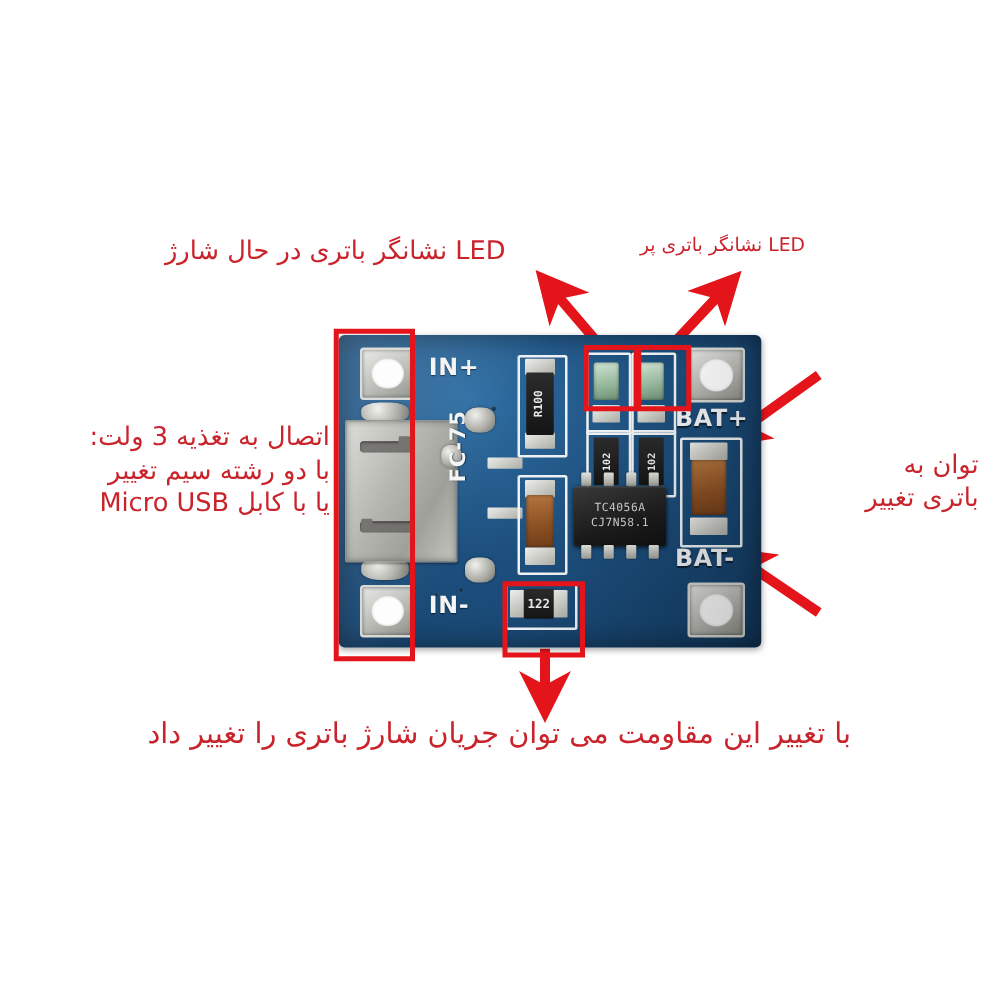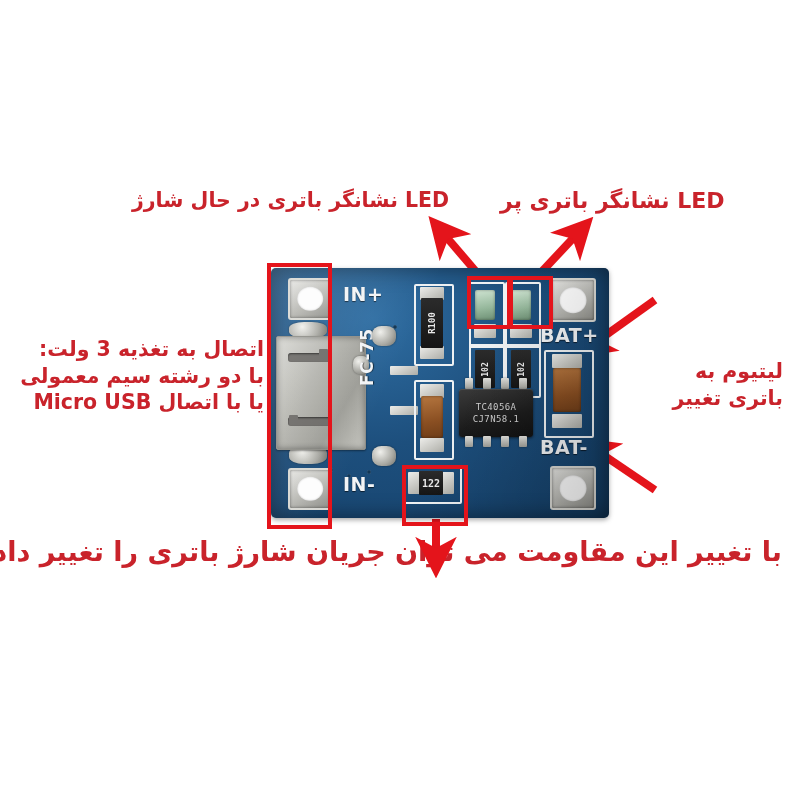--- a/index.html
+++ b/index.html
@@ -14,54 +14,54 @@
     height: 800px;
     background: #ffffff;
     overflow: hidden;
     font-family: "DejaVu Sans", "Liberation Sans", sans-serif;
   }
 
   
   .anno {
     position: absolute;
     color: #c9232b;
-    font-weight: bold;
+    font-weight: normal;
     white-space: nowrap;
     direction: rtl;
     unicode-bidi: isolate;
     line-height: 1.30;
   }
 
   #label-charging-led {
     left: 132px; top: 187px;
     font-size: 20.5px;
   }
   #label-full-led {
-    left: 500px; top: 187px;
-    font-size: 22px;
+    left: 512px; top: 187px;
+    font-size: 15px;
   }
   #label-power-input {
     left: 12px; top: 336px;
     font-size: 20.5px;
     text-align: right;
     white-space: normal;
     width: 252px;
   }
   #label-battery-output {
     left: 608px; top: 358px;
     font-size: 20.5px;
     text-align: right;
     white-space: normal;
     width: 175px;
   }
   #label-resistor {
-    left: 118px; top: 534px;
-    font-size: 27px;
+    left: 118px; top: 573px;
+    font-size: 23px;
     width: 664px;
-    text-align: center;
+    text-align: left;
   }
 
   
   .arrow-layer {
     position: absolute;
     left: 0; top: 0;
     width: 800px; height: 800px;
     pointer-events: none;
   }
 
@@ -225,26 +225,26 @@
 <body>
 
 <div id="canvas">
 
   <div class="anno" id="label-charging-led">LED نشانگر باتری در حال شارژ</div>
 
   <div class="anno" id="label-full-led">LED نشانگر باتری پر</div>
 
   <div class="anno" id="label-power-input">
     <div>اتصال به تغذیه 3 ولت:</div>
-    <div>با دو رشته سیم معمولی</div>
-    <div>یا با اتصال Micro USB</div>
+    <div>با دو رشته سیم تغییر</div>
+    <div>یا با کابل Micro USB</div>
   </div>
 
   <div class="anno" id="label-battery-output">
-    <div>لیتیوم به</div>
+    <div>توان به</div>
     <div>باتری تغییر</div>
   </div>
 
   <div class="anno" id="label-resistor">با تغییر این مقاومت می توان جریان شارژ باتری را تغییر داد</div>
 
   <svg class="arrow-layer" viewBox="0 0 800 800">
     <defs>
       <marker id="ah" markerWidth="5.2" markerHeight="5.2" refX="2.4" refY="2.6" orient="auto" markerUnits="strokeWidth">
         <path d="M0,0 L5.2,2.6 L0,5.2 L1.4,2.6 Z" fill="#e4141b"></path>
       </marker>

